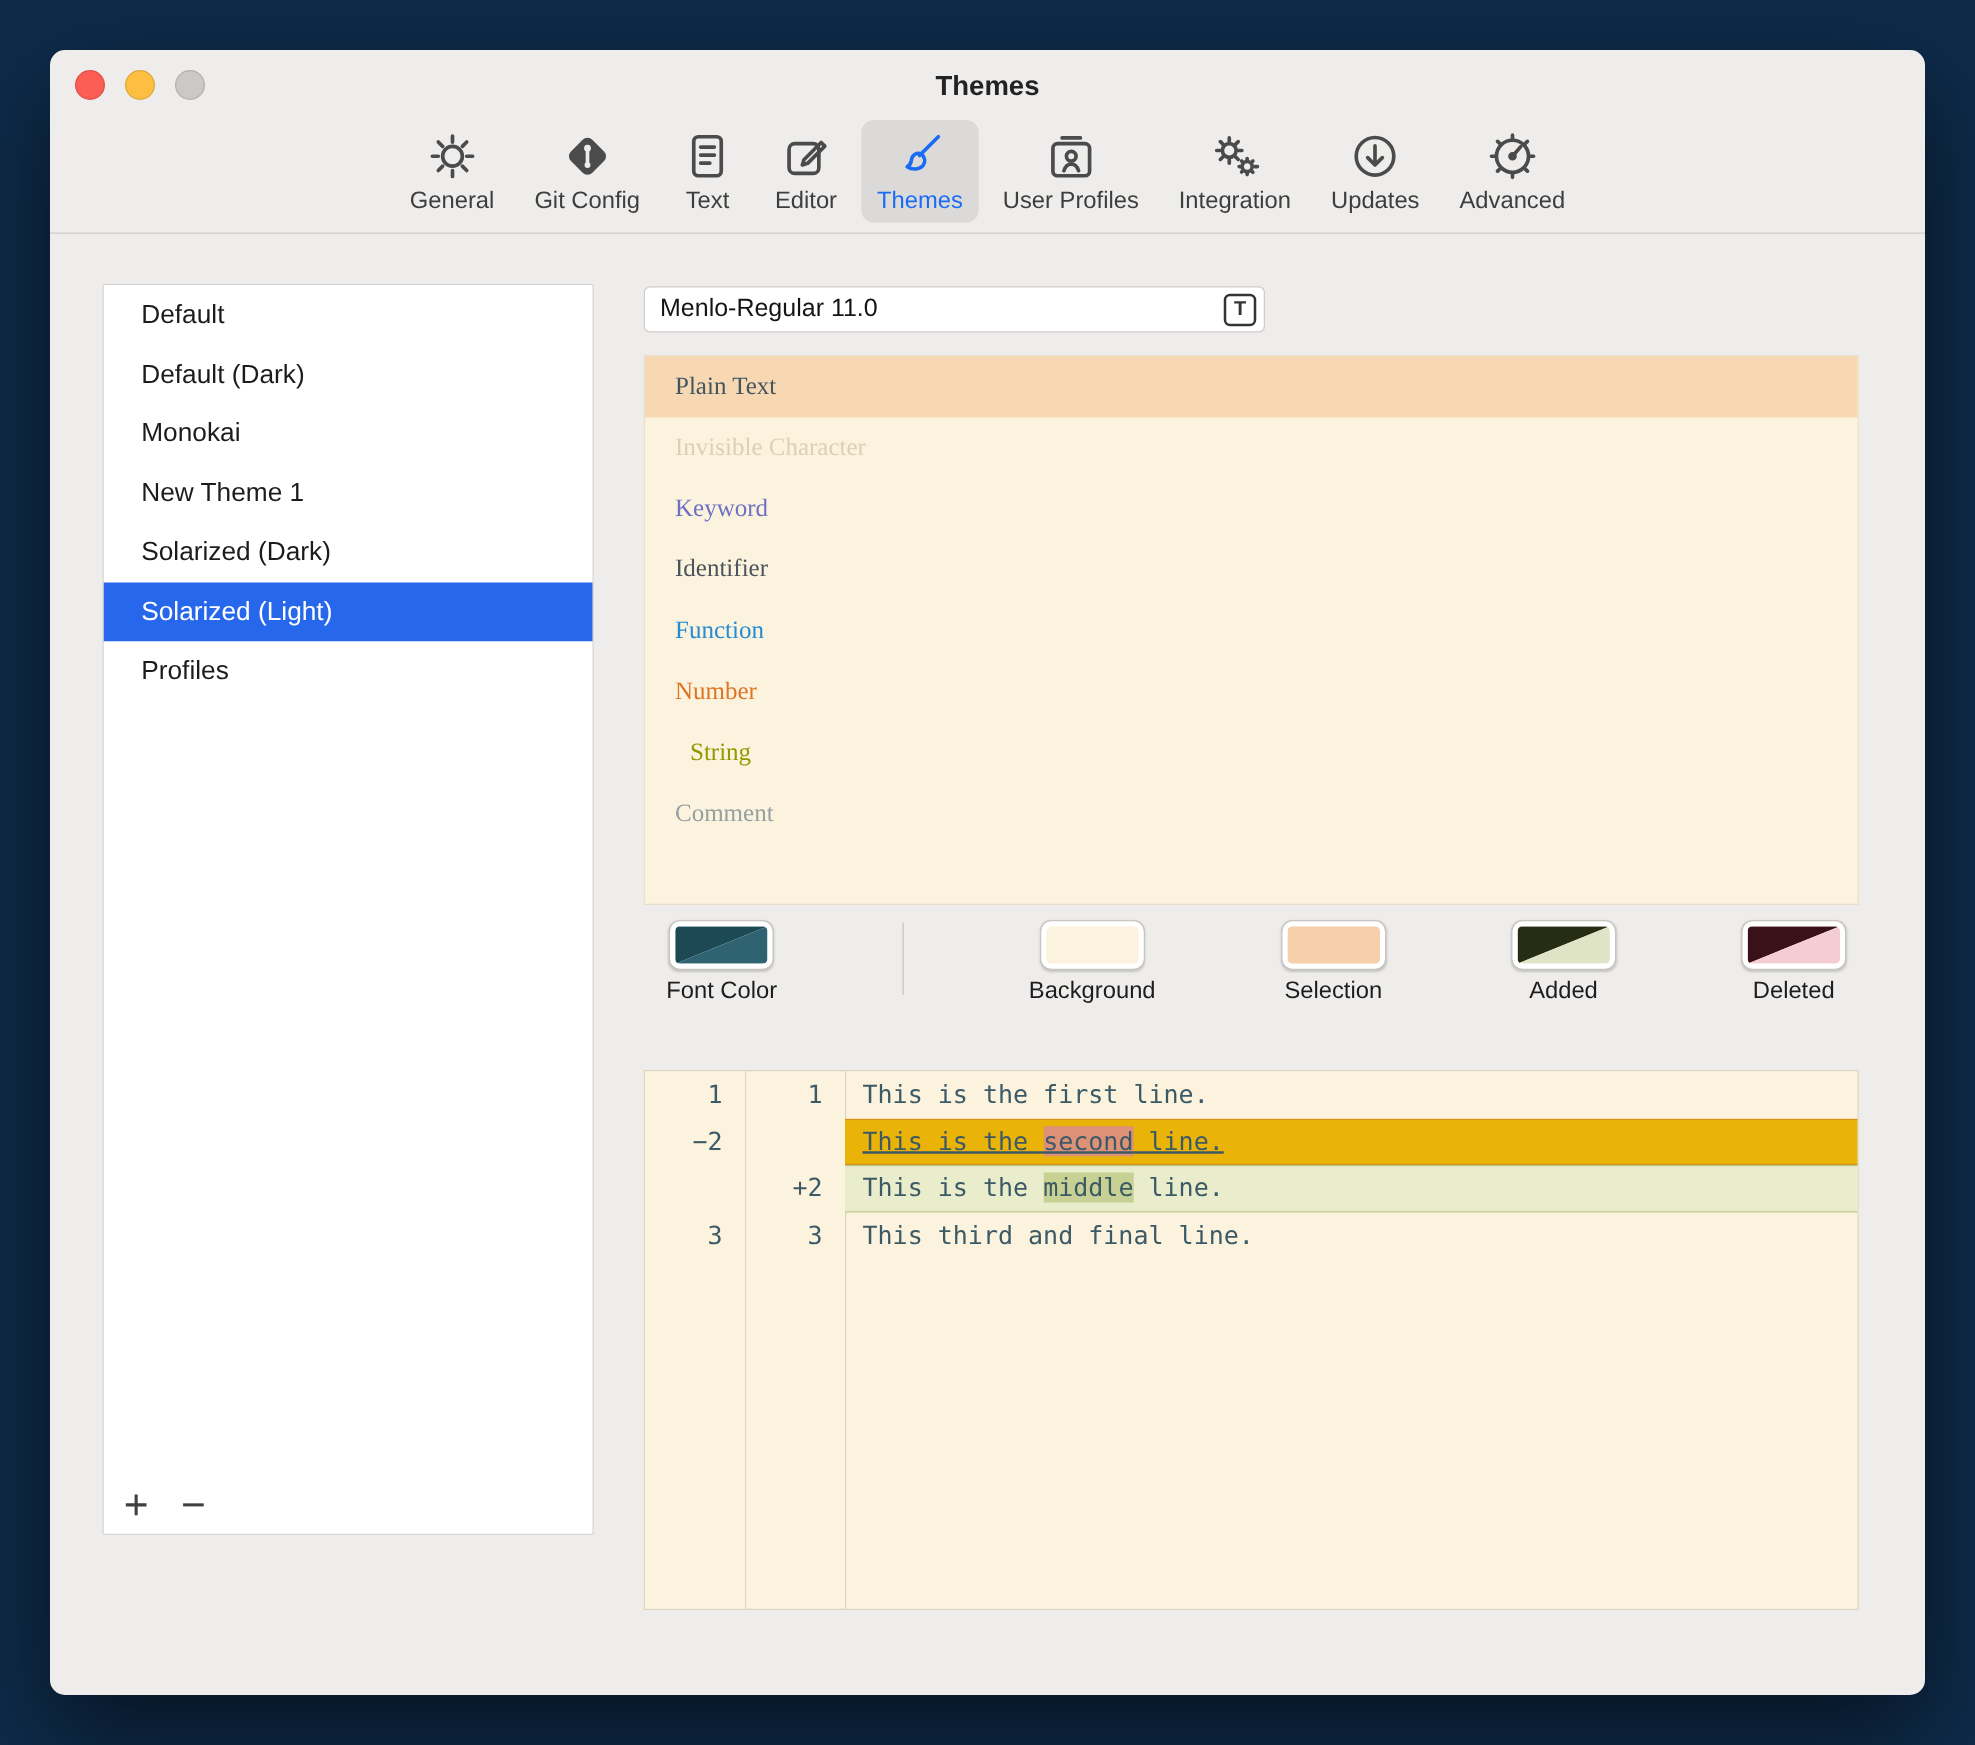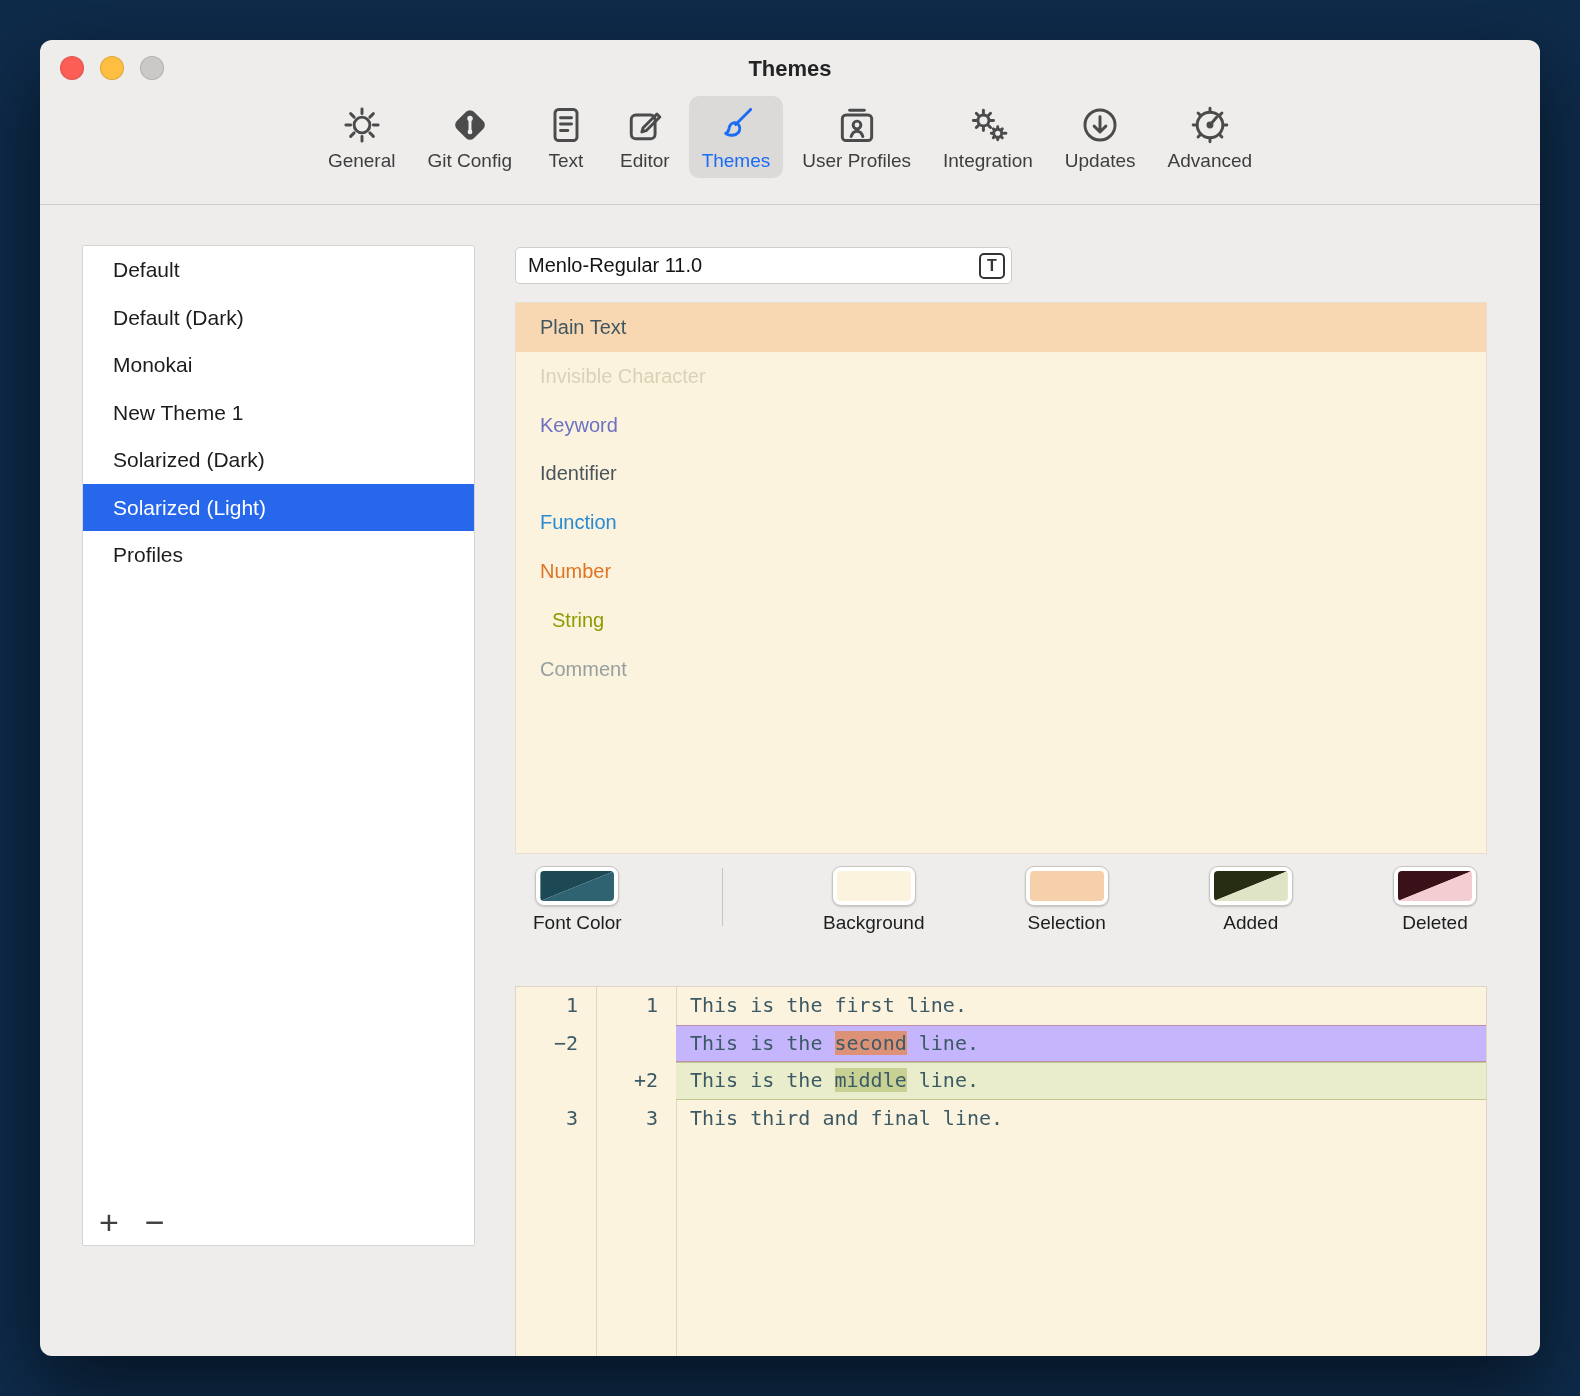--- a/index.html
+++ b/index.html
@@ -20,21 +20,21 @@
   .titlebar { position:relative; height:54px; }
   .traffic { position:absolute; left:20px; top:16px; display:flex; gap:16px; }
   .light { width:24px; height:24px; border-radius:50%; border:1px solid rgba(0,0,0,.12); }
   .light.red { background:#fc5d55; }
   .light.yellow { background:#fdbe41; }
   .light.gray { background:#cbc9c7; }
   .title { text-align:center; font-size:22px; font-weight:700; color:#232323; padding-top:16px; }
   
   .toolbar {
     display:flex; justify-content:center; align-items:flex-start; gap:6px;
-    padding:2px 0 26px; border-bottom:1px solid #cfcdca;
+    padding:2px 0 8px; border-bottom:1px solid #cfcdca;
   }
   .tb-item {
     display:flex; flex-direction:column; align-items:center; gap:3px;
     padding:7px 13px 6px; border-radius:10px; color:#4b4b4b; cursor:default;
   }
   .tb-item.selected { background:#dcdad8; color:#1a6cf5; }
   .tb-item svg { width:44px; height:44px; stroke:currentColor; fill:none;
                  stroke-width:1.6; stroke-linecap:round; stroke-linejoin:round; }
   .tb-item .label { font-size:19px; color:#3e3e3e; white-space:nowrap; }
   .tb-item.selected .label { color:#1a6cf5; }
@@ -61,22 +61,22 @@
     border:1px solid #cfccc9; border-radius:5px;
   }
   .font-field .value { font-size:20px; color:#141414; line-height:35px; padding-left:12px; }
   .font-button {
     position:absolute; right:6px; top:5px; width:26px; height:26px;
     border:2px solid #343434; border-radius:5px; display:flex; align-items:center;
     justify-content:center; font-size:16px; font-weight:700; color:#343434;
   }
   
   .preview {
-    margin-top:18px; width:972px; height:552px;
-    border:1px solid #e7dfca; font-family:Liberation Sans, sans-serif;
+    margin-top:18px; width:972px; height:440px;
+    border:1px solid #e7dfca; font-family:Liberation Serif, serif;
     font-size:20px;
   }
   .prev-row { height:48.8px; line-height:48.8px; padding-left:24px; cursor:default; }
   
   .swatches { display:flex; align-items:flex-start; margin-top:12px; padding-left:8px;justify-content:space-between; }
   .swatch-group { display:flex; flex-direction:column; align-items:center; gap:6px; padding:0 10px; }
   .well {
     width:84px; height:40px; background:#fff; border:1px solid #c8c5c1;
     border-radius:9px; padding:4px; box-shadow:0 1px 2px rgba(0,0,0,.18);
   }
@@ -310,21 +310,21 @@
 
           <div class="diff-row context">
             <div class="cell old">1</div>
             <div class="cell new">1</div>
             <div class="cell text"><span>This is the first line.</span></div>
           </div>
 
           <div class="diff-row deleted">
             <div class="cell old">−2</div>
             <div class="cell new"></div>
-            <div class="cell text" style="background: #c4b5fd;"><span>This is the </span><span class="word" style="background: rgb(221, 145, 119);">second</span><span> line.</span></div>
+            <div class="cell text" style="background: #eab308; text-decoration: underline;"><span>This is the </span><span class="word" style="background: rgb(221, 145, 119);">second</span><span> line.</span></div>
           </div>
 
           <div class="diff-row added">
             <div class="cell old"></div>
             <div class="cell new">+2</div>
             <div class="cell text" style="background: rgb(234, 237, 203);"><span>This is the </span><span class="word" style="background: rgb(198, 209, 147);">middle</span><span> line.</span></div>
           </div>
 
           <div class="diff-row context">
             <div class="cell old">3</div>

